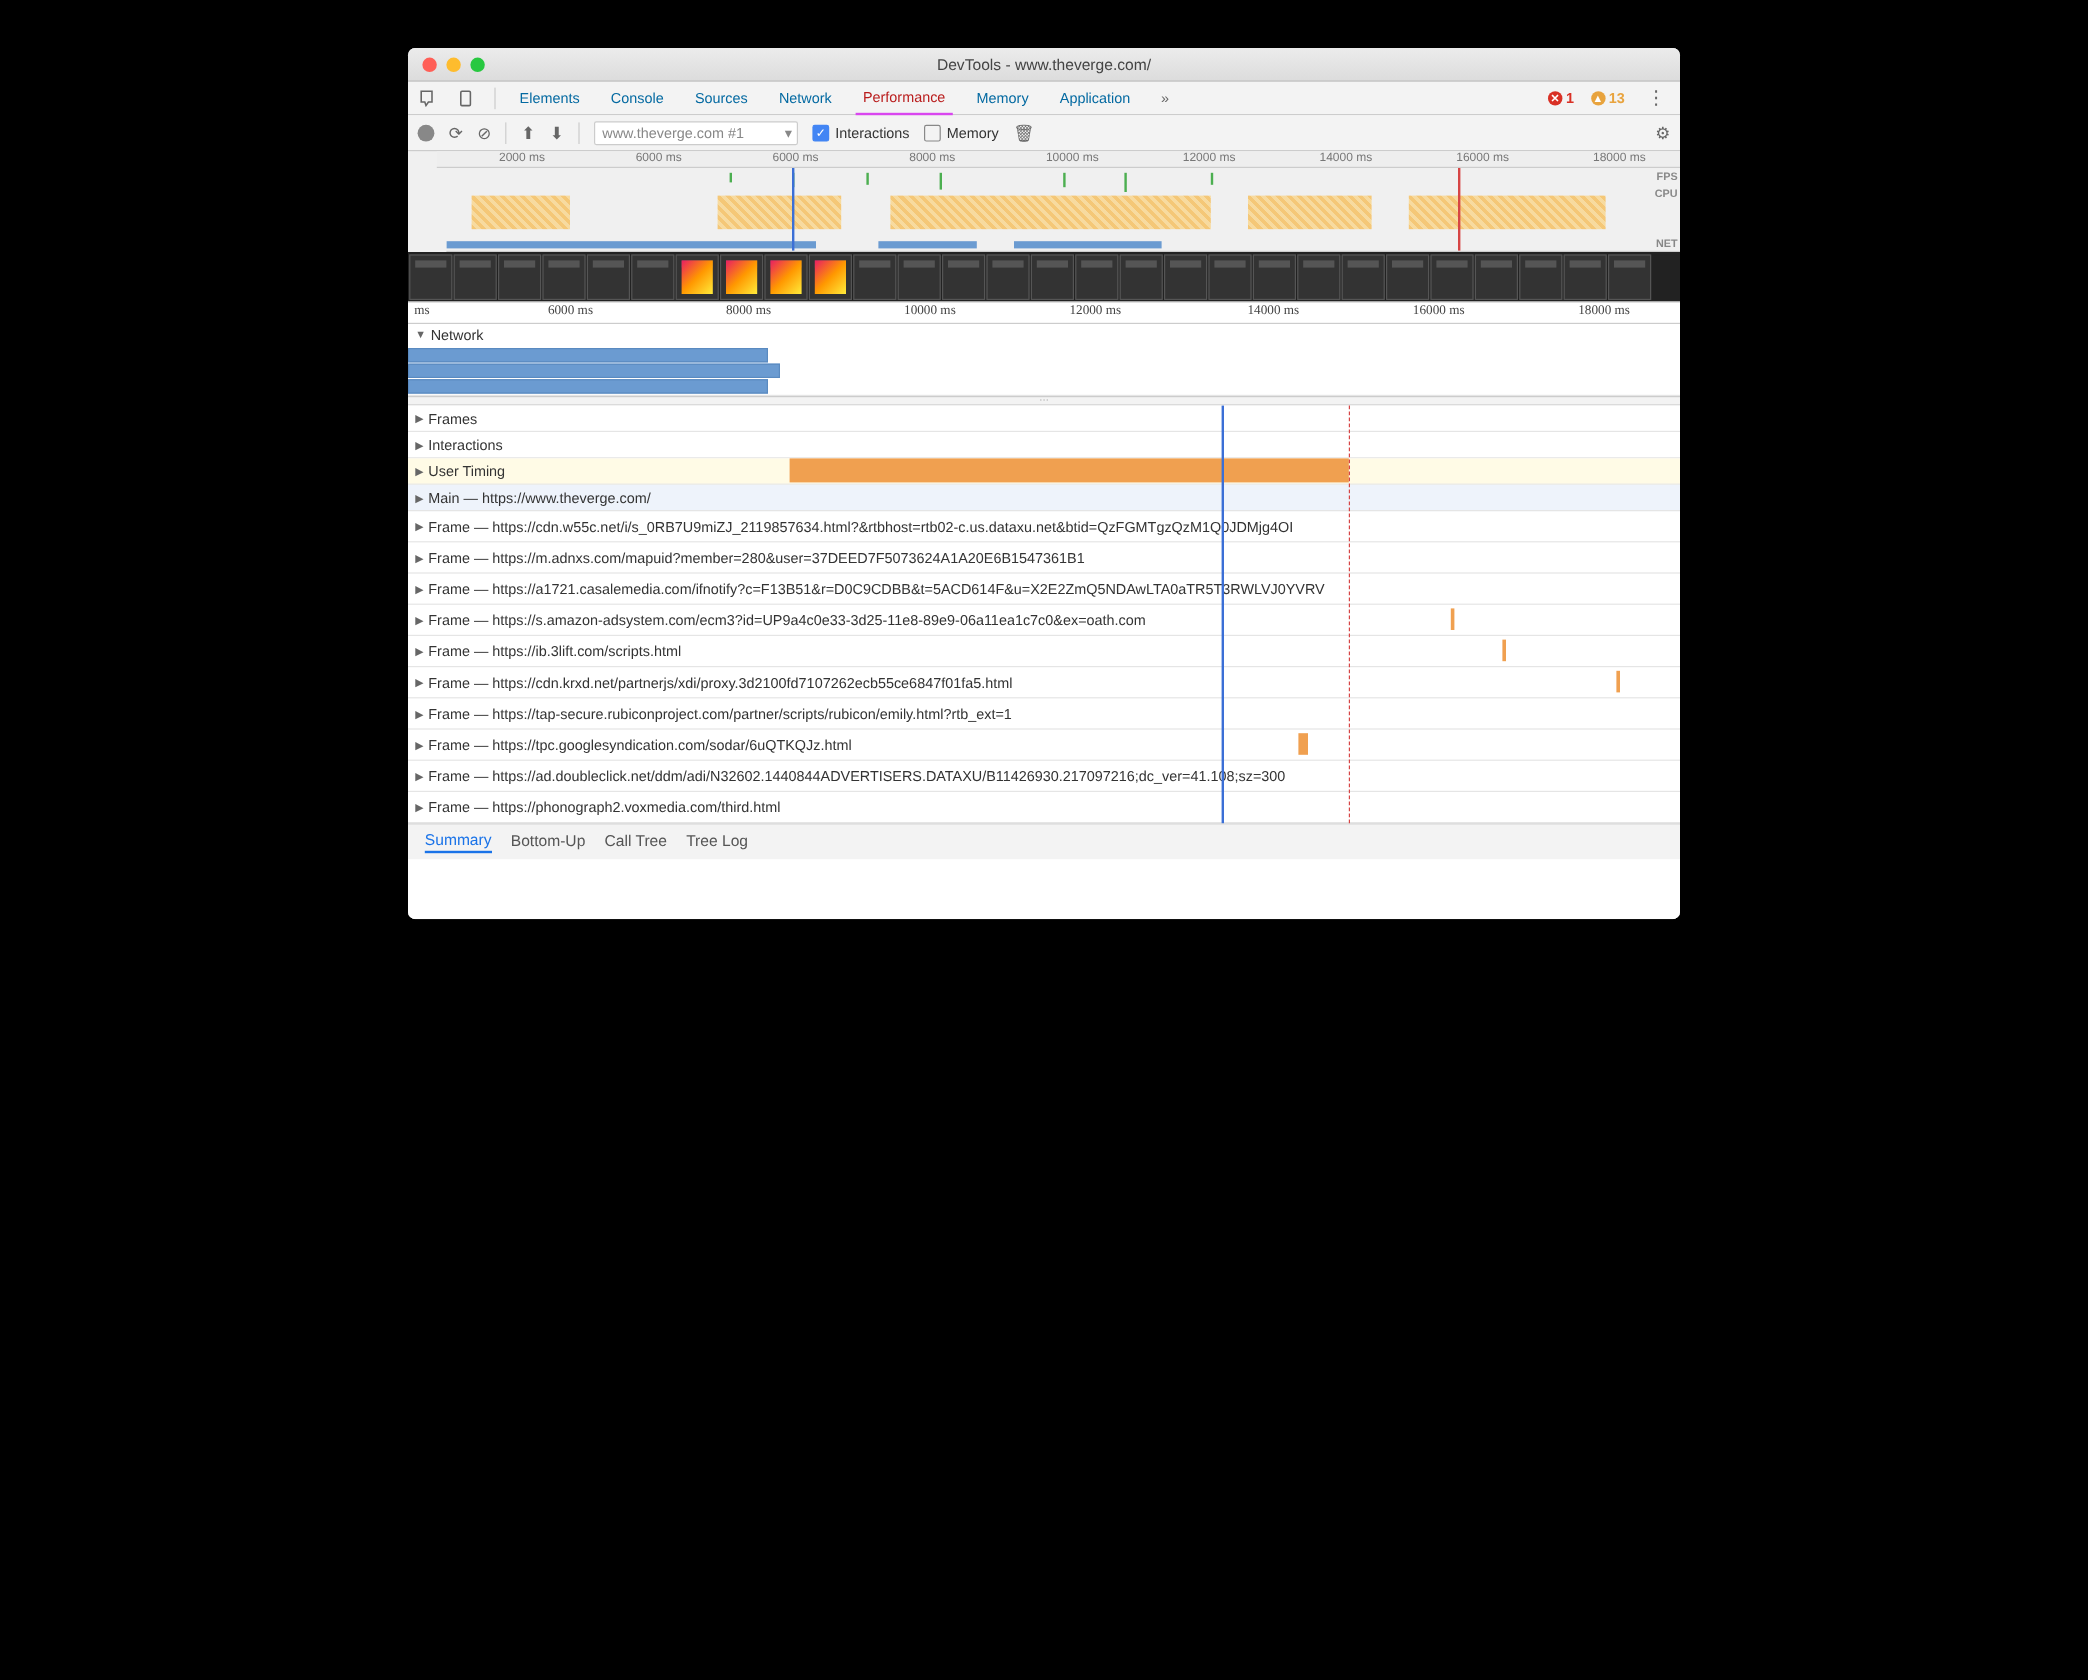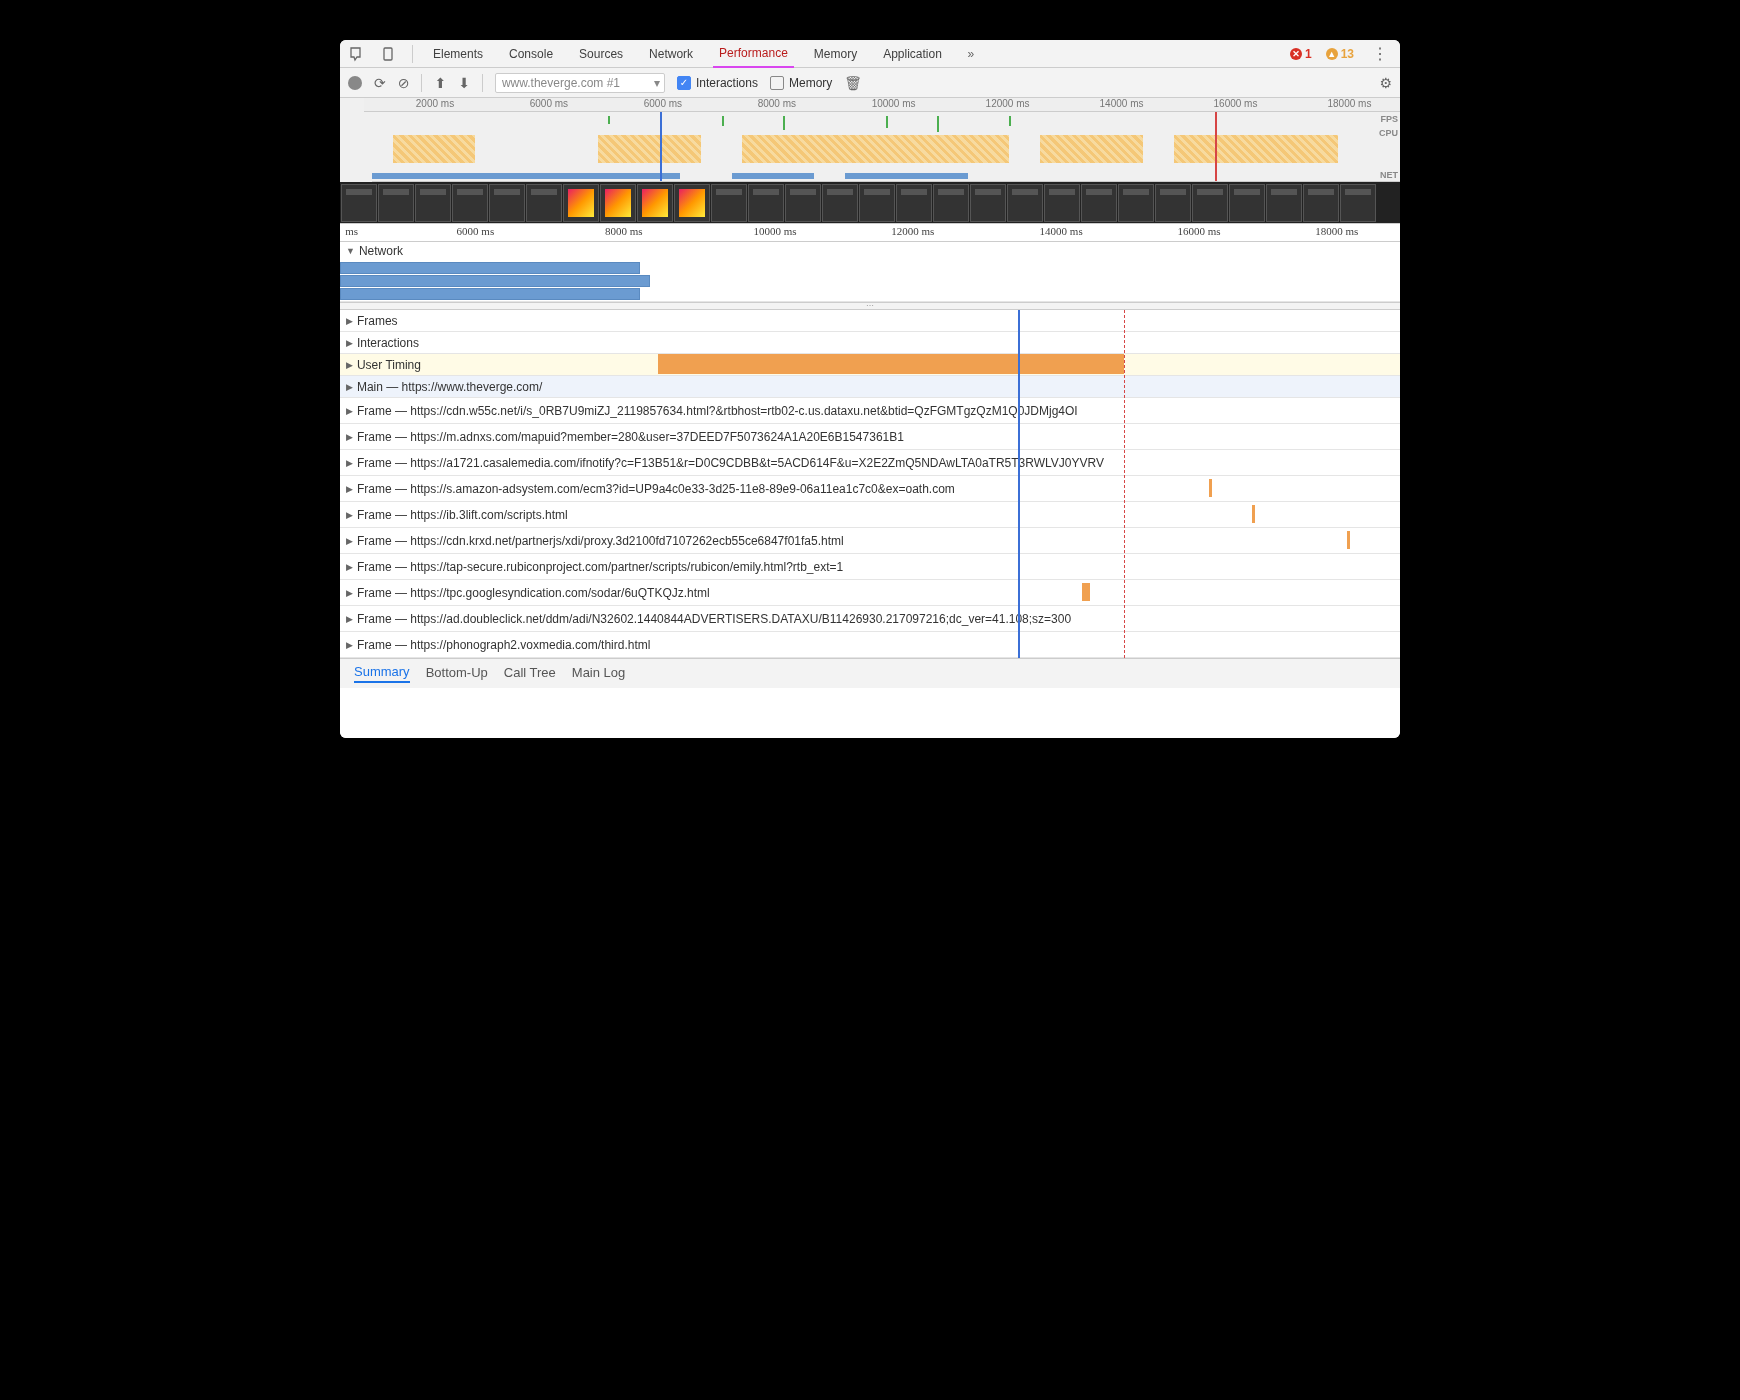--- a/index.html
+++ b/index.html
@@ -6,21 +6,21 @@
 body { background: #000; font-family: -apple-system, "Helvetica Neue", Arial, sans-serif; font-size: 12px; color: #333; display: flex; align-items: flex-start; justify-content: center; padding-top: 40px; }
 .window { width: 1060px; background: #f0f0f0; border-radius: 6px; box-shadow: 0 20px 60px rgba(0,0,0,.5); overflow: hidden; }
 .titlebar { height: 28px; background: linear-gradient(#ececec,#dcdcdc); border-bottom: 1px solid #b8b8b8; display: flex; align-items: center; position: relative; }
 .traffic { display: flex; gap: 8px; padding-left: 12px; }
 .dot { width: 12px; height: 12px; border-radius: 50%; }
 .dot.r { background: #ff5f57; } .dot.y { background: #febc2e; } .dot.g { background: #28c840; }
 .title { position: absolute; left: 0; right: 0; text-align: center; color: #444; font-size: 13px; }
 .tabbar { height: 28px; background: #f3f3f3; border-bottom: 1px solid #ccc; display: flex; align-items: center; padding: 0 8px; gap: 14px; color: #555; }
 .tool-icon { width: 18px; height: 18px; display: flex; align-items: center; justify-content: center; color: #666; cursor: pointer; }
 .sep { width: 1px; height: 18px; background: #ccc; }
-.tab { padding: 0 6px; height: 28px; display: flex; align-items: center; cursor: pointer; color: #404040; }
+.tab { padding: 0 6px; height: 28px; display: flex; align-items: center; cursor: pointer; color: #0369a1; }
 .tab.active { color: #b91c1c; border-bottom: 2px solid #d946ef; }
 .spacer { flex: 1; }
 .err { color: #d93025; font-weight: bold; display: flex; align-items: center; gap: 3px;}
 .warn { color: #E8A33D; font-weight: bold; display: flex; align-items: center; gap: 3px;}
 .circ { width:12px; height:12px; border-radius:50%; display:inline-flex; align-items:center; justify-content:center; font-size:9px; color:#fff;}
 .circ.e{background:#d93025;} .circ.w{background:#E8A33D;}
 .kebab { font-size: 16px; color: #666; cursor: pointer; padding: 0 4px;}
 .toolbar2 { height: 30px; background: #f3f3f3; border-bottom: 1px solid #ccc; display: flex; align-items: center; padding: 0 8px; gap: 12px; }
 .rec { width: 14px; height: 14px; border-radius: 50%; background: #888; }
 .tb-icon { color: #666; cursor: pointer; font-size: 14px; }
@@ -61,20 +61,28 @@
 .bottom-tabs { height: 30px; background: #f3f3f3; border-top: 1px solid #ccc; display: flex; align-items: center; gap: 16px; padding-left: 14px; font-size: 13px; color: #555;}
 .btab{cursor:pointer; padding-bottom:2px;}
 .btab.active{color:#1a73e8;border-bottom:2px solid #1a73e8;}
 .whitespace { height: 50px; background: #fff; }
 </style>
 </head>
 <body>
 
 <div class="window">
 
+  <div class="titlebar">
+    <div class="traffic">
+      <div class="dot r"></div>
+      <div class="dot y"></div>
+      <div class="dot g"></div>
+    </div>
+    <div class="title">DevTools - www.theverge.com/</div>
+  </div>
 
   <div class="tabbar">
     <div class="tool-icon">
         <svg width="16" height="16" viewBox="0 0 16 16">
           <path d="M2 2h9v9H8l-2 3-1-3H2z" fill="none" stroke="#666" stroke-width="1.3"></path>
         </svg>
       </div>
     <div class="tool-icon">
         <svg width="16" height="16" viewBox="0 0 16 16">
           <rect x="3" y="2" width="8" height="12" rx="1" fill="none" stroke="#666" stroke-width="1.3"></rect>
@@ -288,16 +296,16 @@
     <div class="frame-row">
         <span class="tri">▶</span>
         <span>Frame — https://phonograph2.voxmedia.com/third.html</span>
       </div>
   </div>
 
   <div class="bottom-tabs">
     <div class="btab active">Summary</div>
     <div class="btab">Bottom-Up</div>
     <div class="btab">Call Tree</div>
-    <div class="btab">Main Log</div>
+    <div class="btab">Tree Log</div>
   </div>
   <div class="whitespace"></div>
 </div>
 
 </body></html>

